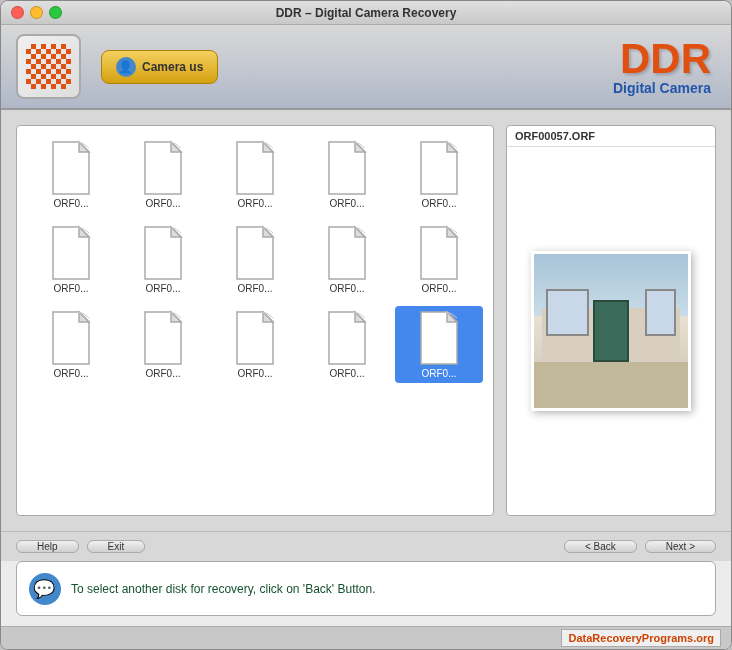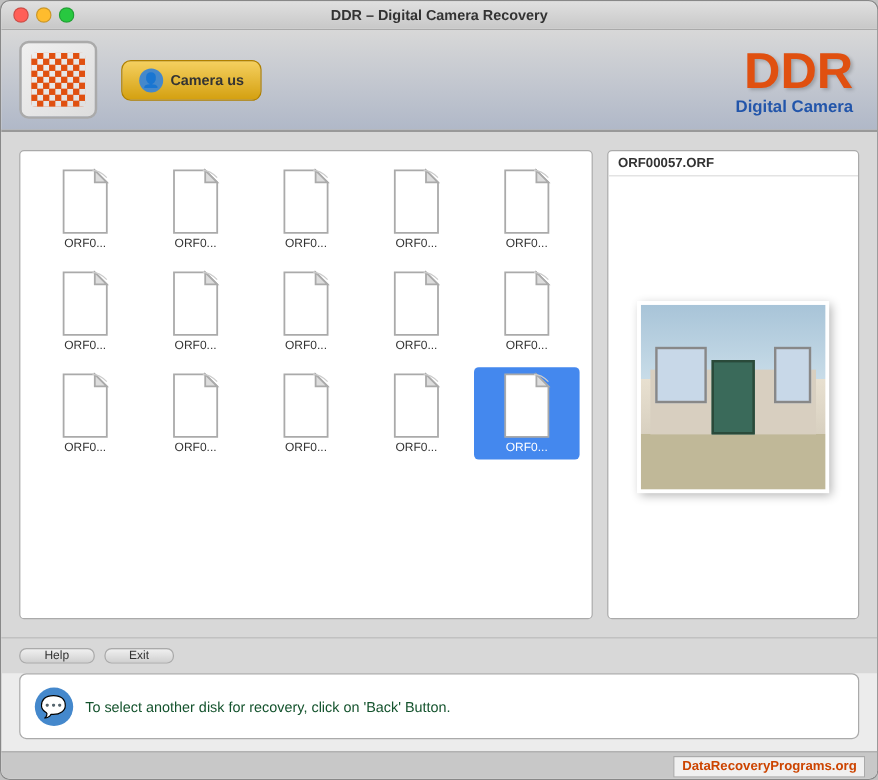--- a/index.html
+++ b/index.html
@@ -524,20 +524,22 @@
     </div>
 
   </div>
 
   <div class="bottom-bar">
     <div class="help-exit">
       <button class="nav-btn">Help</button>
       <button class="nav-btn">Exit</button>
     </div>
     <div class="nav-btn-right">
+      <button class="nav-btn">&lt; Back</button>
+      <button class="nav-btn">Next &gt;</button>
     </div>
   </div>
 
   <div class="info-bar">
     <div class="info-icon">💬</div>
     <span class="info-text">To select another disk for recovery, click on 'Back' Button.</span>
   </div>
 
   <div class="footer">
     <span class="footer-link">DataRecoveryPrograms.org</span>

